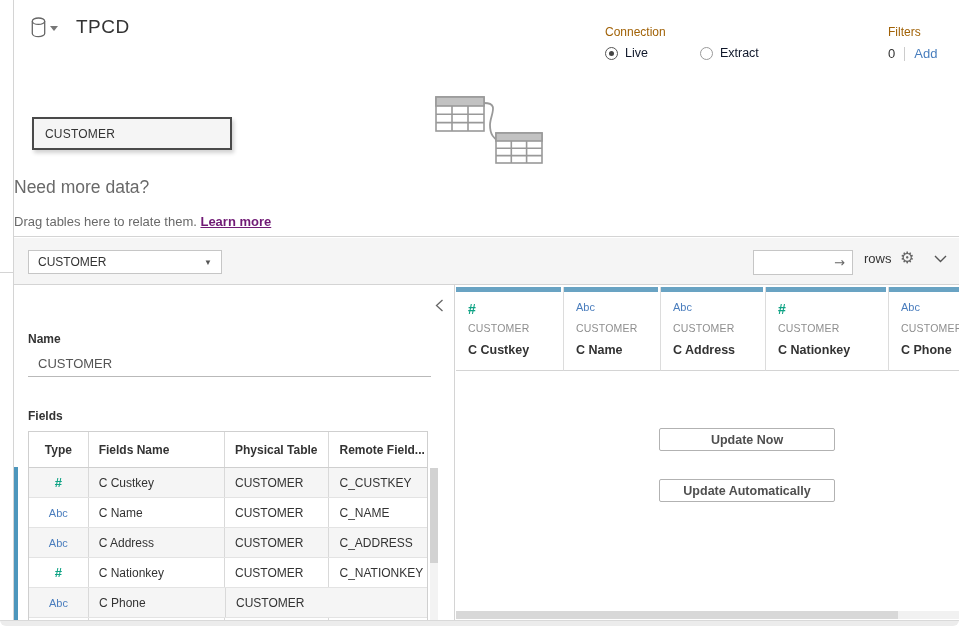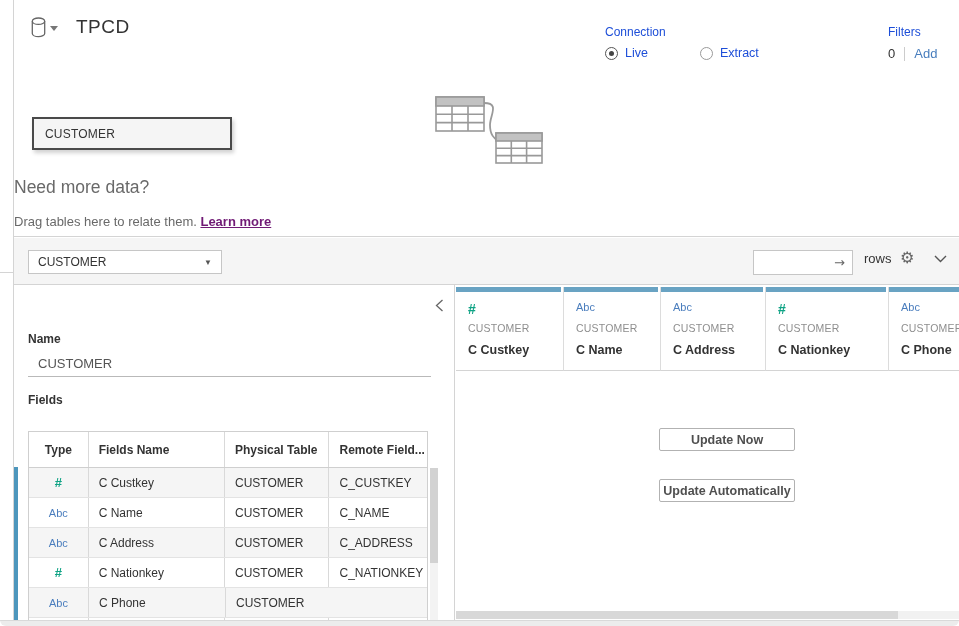--- a/index.html
+++ b/index.html
@@ -12,23 +12,23 @@
   .gutter-div { position:absolute; left:0; top:272px; width:14px; border-top:1px solid #d4d4d4; }
 
   
   .topbar { position:absolute; left:14px; top:0; width:945px; height:237px; background:#fff; border-bottom:1px solid #d4d4d4; }
   .logo-row { position:absolute; left:16px; top:16px; display:flex; align-items:center; }
   .db-ic { display:inline-flex; align-items:center; }
   .db-caret { width:0; height:0; border-left:4px solid transparent; border-right:4px solid transparent; border-top:5px solid #777; margin-left:3px; margin-top:2px; }
   .app-title { font-size:19px; font-weight:400; color:#333; letter-spacing:.5px; margin-left:18px; }
 
   .connection { position:absolute; left:591px; top:25px; }
-  .sec-label { font-size:12px; color:#1d4ed8; margin-bottom:7px; }
+  .sec-label { font-size:12px; color:#a16207; margin-bottom:7px; }
   .radio-row { display:flex; align-items:center; gap:52px; }
-  .radio-opt { display:flex; align-items:center; gap:7px; font-size:12.5px; color:#1d4ed8; cursor:default; }
+  .radio-opt { display:flex; align-items:center; gap:7px; font-size:12.5px; color:#0f172a; cursor:default; }
   .radio { width:13px; height:13px; border-radius:50%; border:1px solid #9a9a9a; background:#fff; position:relative; }
   .radio.sel { border:1px solid #555; }
   .radio.sel::after { content:""; position:absolute; left:3px; top:3px; width:5px; height:5px; border-radius:50%; background:#444; }
 
   .filters { position:absolute; left:874px; top:25px; }
   .filters-row { display:flex; align-items:center; gap:9px; font-size:13px; }
   .filters-count { color:#333; }
   .vdiv { width:1px; height:14px; background:#ccc; }
   .add-link { color:#477dbd; font-size:13px; }
 
@@ -50,21 +50,21 @@
   .gear { position:absolute; left:886px; top:10px; font-size:16px; color:#666; font-family:"DejaVu Sans",sans-serif; }
   .tb-chevron { position:absolute; left:920px; top:17px; }
 
   
   .main { position:absolute; left:14px; top:285px; width:945px; height:335px; }
   .left-panel { position:absolute; left:0; top:0; width:441px; height:335px; background:#fff; border-right:1px solid #d4d4d4; }
   .collapse-btn { position:absolute; right:10px; top:14px; color:#666; }
   .fld-label { position:absolute; left:14px; font-size:12px; font-weight:bold; color:#333; }
   .name-label { top:47px; }
   .name-input { position:absolute; left:14px; top:66px; width:403px; height:26px; border:none; border-bottom:1px solid #b9b9b9; font-size:13px; color:#555; padding-left:10px; font-family:inherit; background:transparent; outline:none; }
-  .fields-label { top:108px; }
+  .fields-label { top:124px; }
 
   .fields-table { position:absolute; left:14px; top:146px; width:400px; height:189px; border:1px solid #cfcfcf; border-bottom:none; font-size:12px; }
   .ft-header { display:flex; height:36px; border-bottom:1px solid #cfcfcf; background:#fff; font-weight:bold; color:#333; }
   .ft-header > div { display:flex; align-items:center; padding-left:10px; border-right:1px solid #d9d9d9; }
   .ft-header > div:last-child { border-right:none; }
   .ft-row { display:flex; height:30px; border-bottom:1px solid #e3e3e3; background:#fff; }
   .ft-row.alt { background:#f5f5f5; }
   .ft-row > div { display:flex; align-items:center; padding-left:10px; border-right:1px solid #d9d9d9; color:#333; }
   .ft-row > div:last-child { border-right:none; }
   .c-type { width:60px; justify-content:center; padding-left:0 !important; }
@@ -79,21 +79,21 @@
 
   
   .right-panel { position:absolute; left:442px; top:0; width:503px; height:335px; background:#fff; overflow:hidden; }
   .grid-headers { position:absolute; left:0; top:2px; height:84px; display:flex; }
   .gcol { position:relative; height:84px; border-right:1px solid #dcdcdc; border-bottom:1px solid #d4d4d4; padding:14px 0 0 12px; }
   .gstrip { position:absolute; left:0; top:0; right:2px; height:5px; background:#69a3c3; }
   .g-type { font-size:11px; height:15px; }
   .g-type.t-num { font-size:14px; }
   .g-table { font-size:10.5px; color:#8e8e8e; margin-top:6px; letter-spacing:.2px; }
   .g-field { font-size:12.5px; font-weight:bold; color:#333; margin-top:9px; }
-  .upd-btn { position:absolute; left:203px; width:136px; height:23px; background:#fff; border:1px solid #b2b2b2; border-radius:2px; font-size:12.5px; font-weight:bold; color:#4f4f4f; display:flex; align-items:center; justify-content:center; cursor:default; }
+  .upd-btn { position:absolute; left:203px; width:176px; height:23px; background:#fff; border:1px solid #b2b2b2; border-radius:2px; font-size:12.5px; font-weight:bold; color:#4f4f4f; display:flex; align-items:center; justify-content:center; cursor:default; }
   .upd-now { top:143px; }
   .upd-auto { top:194px; }
   .h-scroll { position:absolute; left:0; top:326px; width:503px; height:8px; background:#f1f1f1; }
   .h-thumb { position:absolute; left:0; top:0; width:442px; height:8px; background:#d8d8d8; }
 
   .bottom-strip { position:absolute; left:0; top:620px; width:959px; height:6px; background:#ececec; border-top:1px solid #d9d9d9; z-index:6; }
 
   svg { display:block; }
 </style>
 </head>

